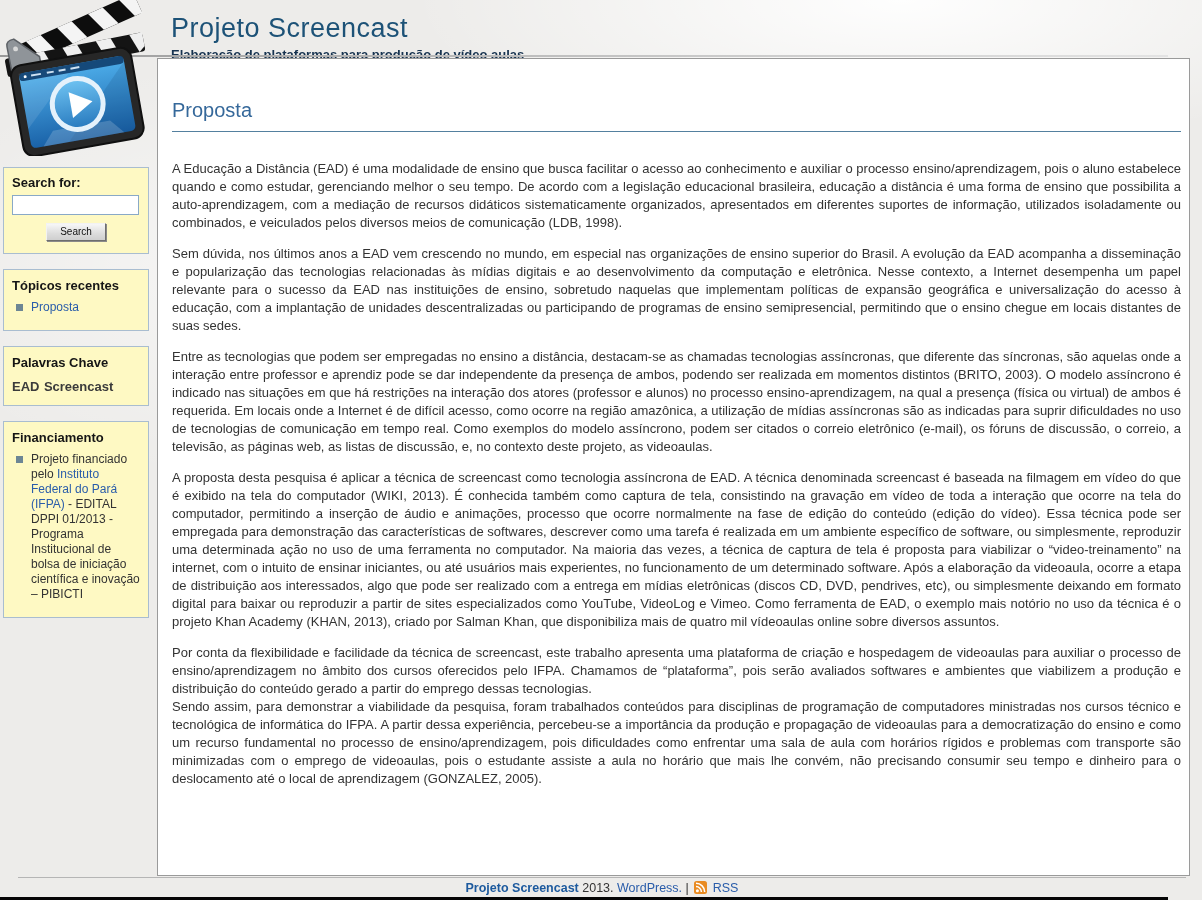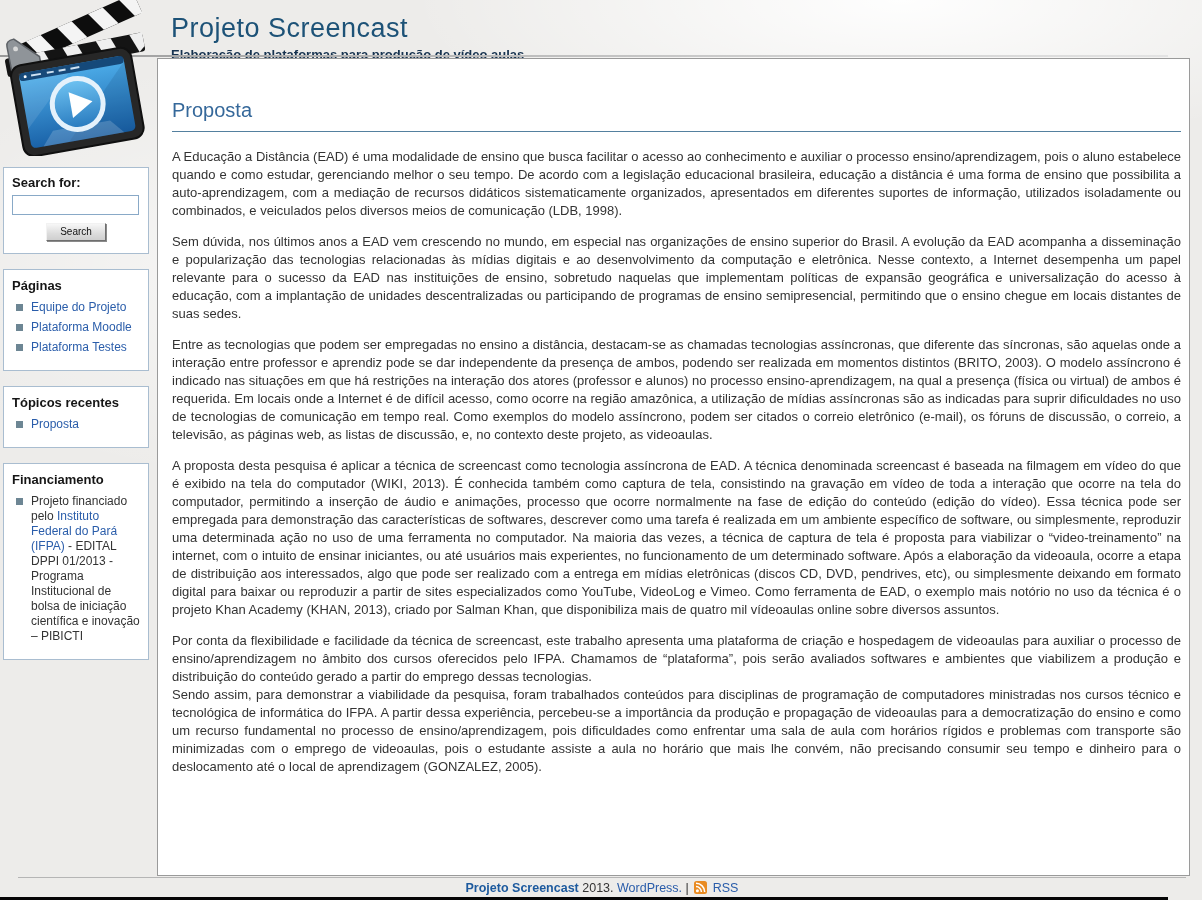--- a/index.html
+++ b/index.html
@@ -17,21 +17,21 @@
   
   .header-rule{ position:absolute; left:0; top:55px; width:100%; height:2px;
     background:linear-gradient(to right,#9a9a9a,#c9c9c9 60%,#e3e3e3); }
   .logo{ position:absolute; left:2px; top:0; width:154px; height:156px; z-index:5; }
   .header-text{ position:absolute; left:171px; top:13px; }
   h1.site-title{ font-size:27px; font-weight:normal; color:#1d5277; letter-spacing:.5px; }
   .site-subtitle{ font-size:13px; font-weight:bold; color:#16324f; margin-top:3px; }
 
   
   .sidebar{ position:absolute; left:3px; top:167px; width:146px; }
-  .sbox{ background:#ffffff; border:1px solid #a9bdd0; margin-bottom:15px; padding:7px 8px 10px; }
+  .sbox{ background:#fef9c3; border:1px solid #a9bdd0; margin-bottom:15px; padding:7px 8px 10px; }
   .sbox h3{ font-size:13px; color:#151515; margin:1px 0 7px; }
   .sbox ul{ list-style:none; margin:2px 0 0 2px; }
   .sbox li{ position:relative; padding-left:17px; font-size:12px; color:#333; margin:5px 0; line-height:15px; }
   .sq{ position:absolute; left:2px; top:4px; width:7px; height:7px; background:#6d8694; }
   a{ color:#2a5daa; text-decoration:none; }
   .tagline a.tag{ font-size:13px; font-weight:bold; color:#3b3b3b; }
   .searchbox label{ display:block; font-size:13px; font-weight:bold; color:#151515; margin-bottom:5px; }
   .searchbox input[type="text"]{ width:127px; height:20px; border:1px solid #89a9c7; background:#fff; padding:0 3px; font-size:12px; }
   .searchbox button{
     display:block; margin:8px auto 2px auto; padding:2px 13px 3px;
@@ -39,21 +39,21 @@
     background:linear-gradient(#f7f7f7,#dcdcdc 60%,#cfcfcf);
     border:1px solid; border-color:#f2f2f2 #6e6e6e #6e6e6e #f2f2f2;
     box-shadow:1px 1px 0 #8a8a8a; cursor:pointer;
   }
 
   
   .content{ position:absolute; left:157px; top:58px; width:1033px; height:818px;
     background:#fff; border:1px solid #9a9a9a; padding:0 8px 0 14px; overflow:hidden; }
   h2.post-title{ font-size:20px; font-weight:normal; color:#35689a; margin:40px 0 0;
     padding-bottom:9px; border-bottom:1px solid #54809f; }
-  .post-body{ margin-top:16px; }
+  .post-body{ margin-top:28px; }
   .post-body p{ font-size:13px; line-height:18px; color:#333; text-align:justify; margin:0 0 13px; }
   .meta{ font-size:12.5px; font-style:italic; color:#333; line-height:17px; }
   .meta a{ font-style:italic; }
 
   
   .footer{ position:absolute; left:18px; top:877px; width:100%; height:20px;
     border-top:1px solid #b5b5b5; text-align:center; font-size:12.5px; color:#333; padding-top:3px; }
   .footer .b{ font-weight:bold; color:#1d5a9e; }
   .rss-ic{ display:inline-block; vertical-align:-2px; margin:0 2px; }
   .bottom-bar{ position:absolute; left:0; bottom:0; width:100%; height:3px; background:#050505; }
@@ -125,32 +125,28 @@
   <div class="header-rule"></div>
 
   <div class="sidebar">
     <div class="sbox searchbox">
       <label>Search for:</label>
       <input type="text" value="" style="">
       <button>Search</button>
     </div>
     <div id="sidebar-sections">
         <div class="sbox">
-          <h3>Páginas</h3>
-          <ul>
-            <li><span class="sq"></span><a href="#">Equipe do Projeto</a></li>
-            <li><span class="sq"></span><a href="#">Plataforma Moodle</a></li>
-            <li><span class="sq"></span><a href="#">Plataforma Testes</a></li>
-          </ul>
-        </div>
-        <div class="sbox">
           <h3>Tópicos recentes</h3>
           <ul>
             <li><span class="sq"></span><a href="#">Proposta</a></li>
           </ul>
+        </div>
+        <div class="sbox">
+          <h3>Palavras Chave</h3>
+          <div class="tagline"><a href="#" class="tag">EAD</a> <a href="#" class="tag">Screencast</a></div>
         </div>
         <div class="sbox">
           <h3>Financiamento</h3>
           <ul>
             <li><span class="sq"></span><span>Projeto financiado pelo </span><a href="#">Instituto Federal do Pará (IFPA)</a><span> - EDITAL DPPI 01/2013 - Programa Institucional de bolsa de iniciação científica e inovação – PIBICTI</span></li>
           </ul>
         </div>
       </div>
   </div>
 

